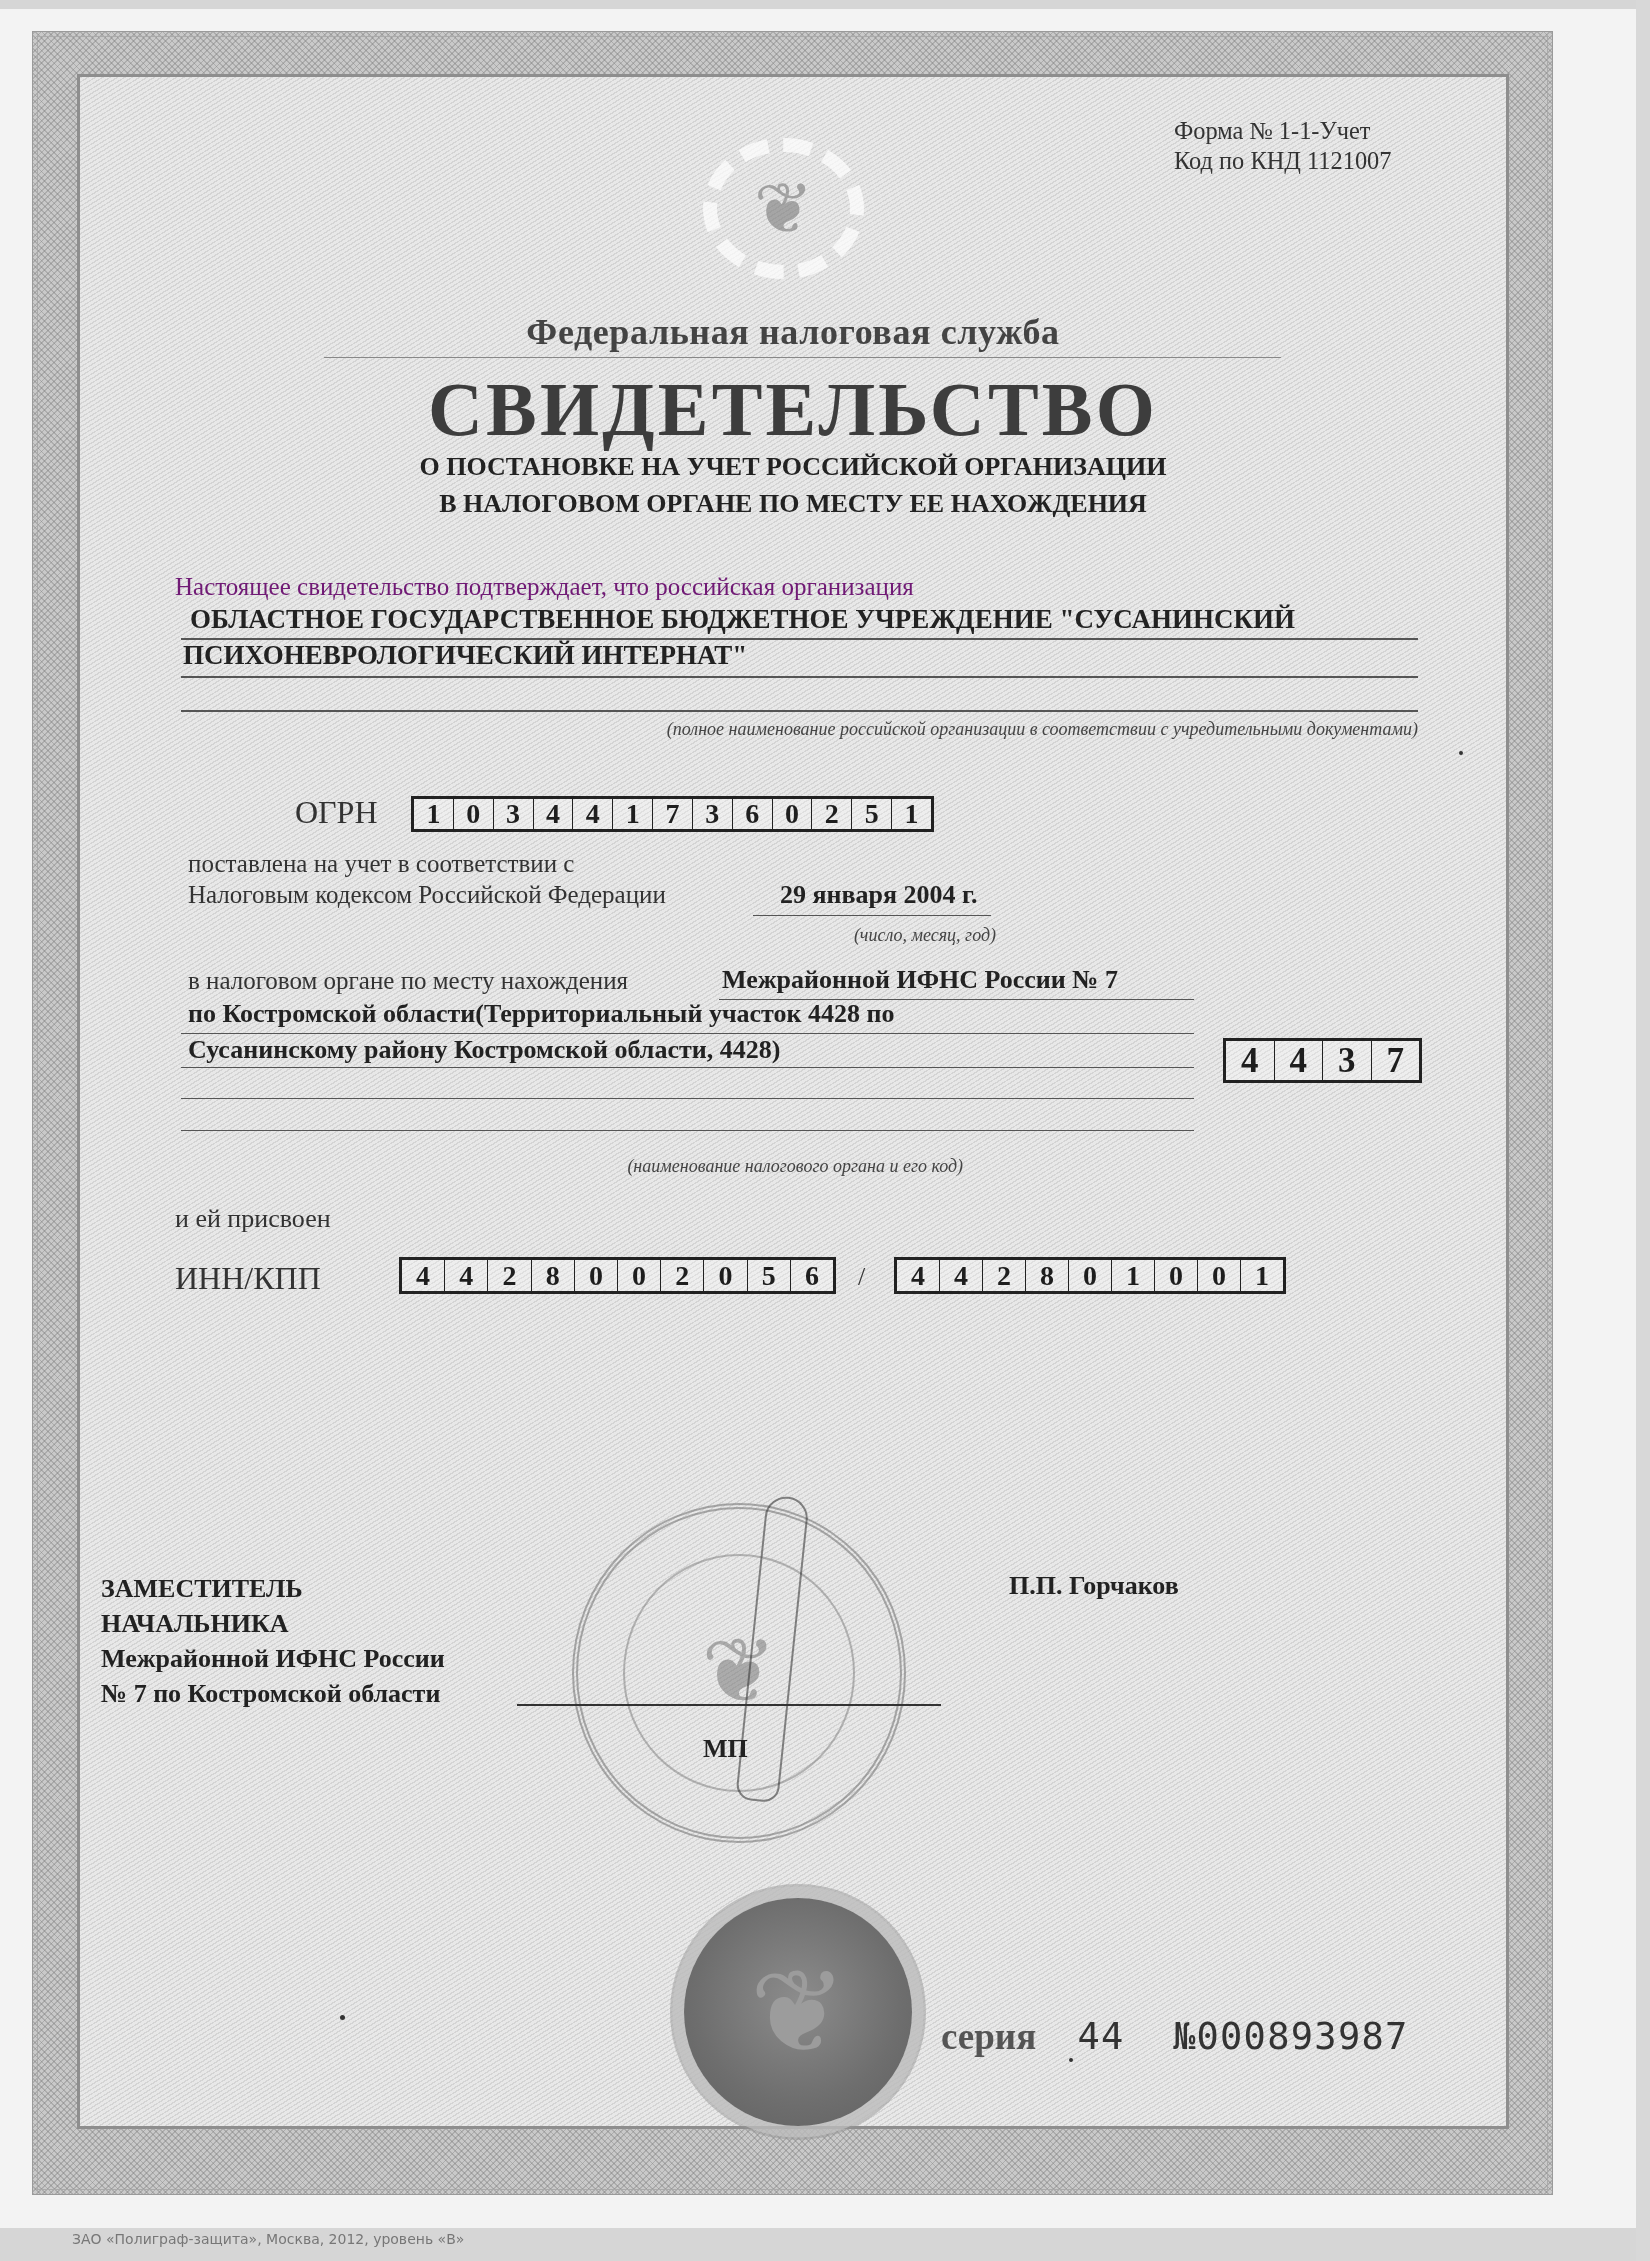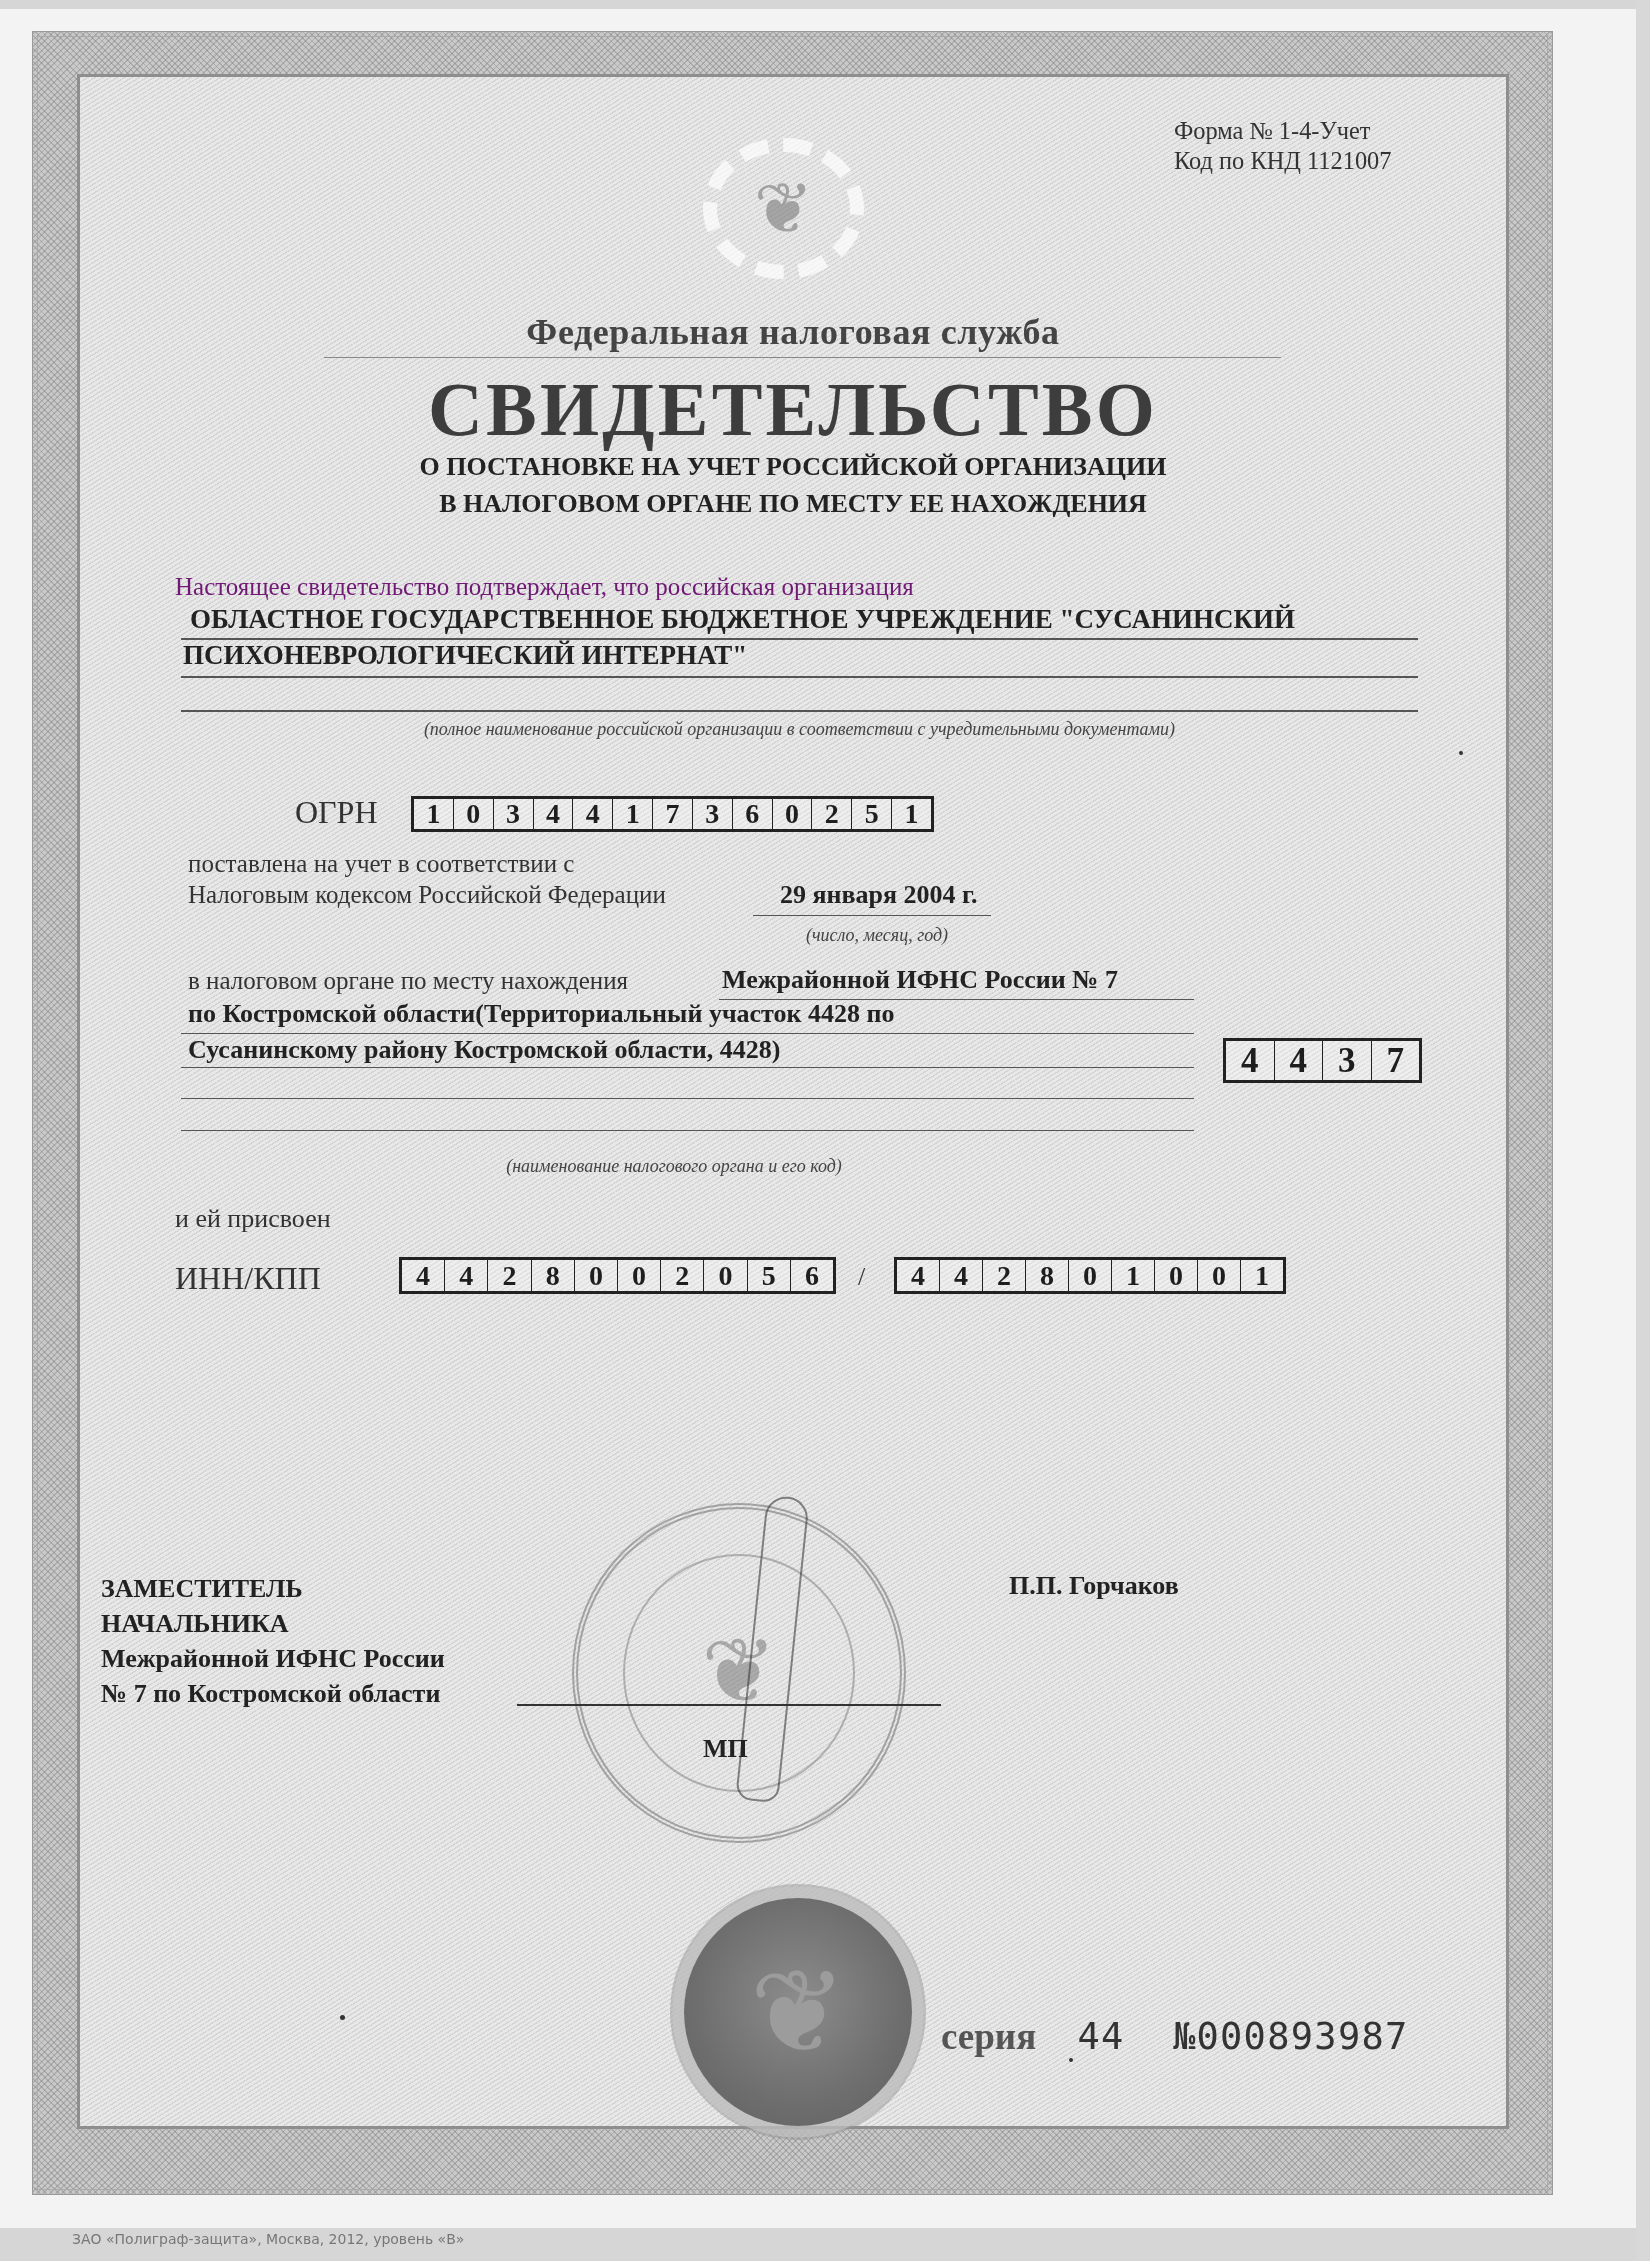--- a/index.html
+++ b/index.html
@@ -42,21 +42,21 @@
     display: flex; align-items: center; justify-content: center;
     color: rgba(120,120,120,0.6); font-size: 71px;
   }
   .fns-title { left: 0; width: 1586px; top: 311px; text-align: center; font-size: 36px; font-weight: bold; color: #444; letter-spacing: 0.6px; }
   .title-rule { left: 324px; top: 357px; width: 957px; height: 1.3px; background: #888; }
   .cert-title { left: 0; width: 1586px; top: 366px; text-align: center; font-size: 76px; font-weight: bold; color: #3d3d3d; letter-spacing: 3.2px; }
   .subtitle { left: 0; width: 1586px; top: 448px; text-align: center; font-size: 26px; font-weight: bold; line-height: 37px; color: #222; }
   .lead { left: 175px; top: 573px; font-size: 25px; color: #701a75; }
   .org-line { left: 190px; font-size: 27px; font-weight: bold; color: #222; white-space: nowrap; }
   .rule { height: 1.9px; background: #555; }
-  .caption { font-style: italic; font-size: 18px; color: #444; text-align: center; }
+  .caption { font-style: italic; font-size: 18px; color: #444; text-align: right; }
   .ogrn-label { left: 295px; top: 794px; font-size: 32px; color: #333; }
   .boxes { display: flex; border: 3.2px solid #222; box-sizing: border-box; background: rgba(255,255,255,0.25); }
   .boxes .cell {
     flex: 1; border-right: 1.9px solid #222; display: flex; align-items: center; justify-content: center;
     font-weight: bold; color: #1e1e1e; font-size: 28px;
   }
   .boxes .cell:last-child { border-right: none; }
   .body-text { font-size: 25px; color: #333; white-space: nowrap; }
   .bold { font-weight: bold; color: #222; }
   .sign-block { left: 101px; top: 1571px; font-size: 26px; font-weight: bold; line-height: 35px; color: #222; }
@@ -90,21 +90,21 @@
 </head>
 <body>
 
 <div class="paper"></div>
 <div class="paper-strip"></div>
 
 <div class="abs frame-outer"></div>
 <div class="abs frame-inner"></div>
 
 <div class="abs form-no">
-  <div>Форма № 1-4-Учет</div>
+  <div>Форма № 1-1-Учет</div>
   <div>Код по КНД 1121007</div>
 </div>
 
 <div class="abs emblem">❦</div>
 
 <div class="abs fns-title">Федеральная налоговая служба</div>
 <div class="abs title-rule"></div>
 <div class="abs cert-title">СВИДЕТЕЛЬСТВО</div>
 <div class="abs subtitle">
   <div>О ПОСТАНОВКЕ НА УЧЕТ РОССИЙСКОЙ ОРГАНИЗАЦИИ</div>

